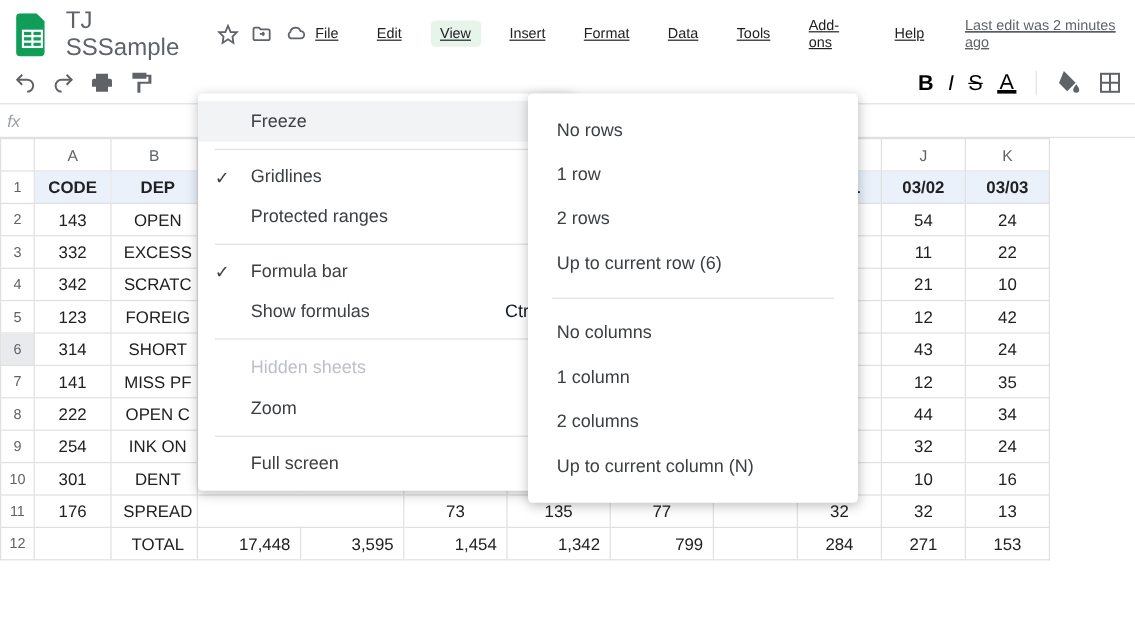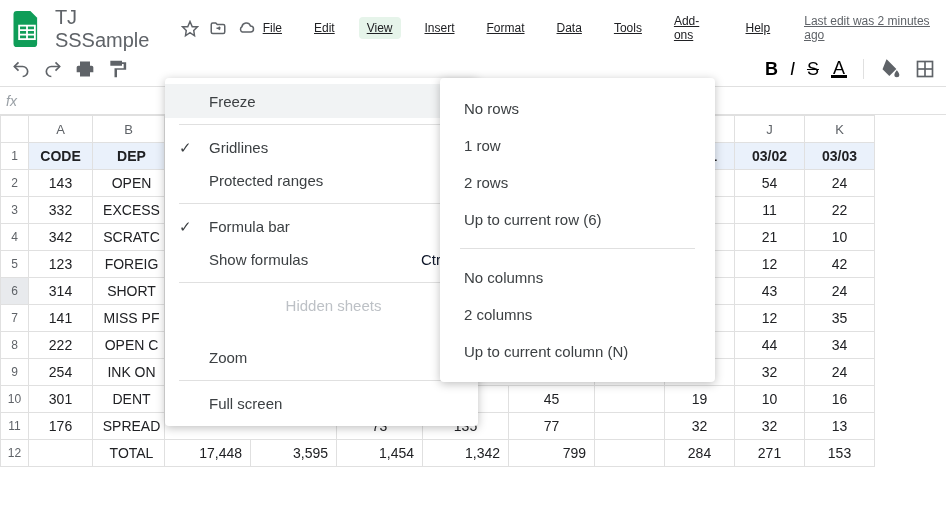--- a/index.html
+++ b/index.html
@@ -29,21 +29,21 @@
   .rowhdr { background:#fff; color:#5f6368; width:28px; font-weight:normal; font-size:12px;}
   .colhdr { background:#fff; color:#5f6368; font-weight:normal; height:24px; font-size:13px;}
   .hdrrow td { background:#eaf1fb; font-weight:bold;}
   .sel-row th.rowhdr { background:#e8eaed;}
   td.left { text-align:center; padding-left:6px;}
   td.right { text-align:right; padding-right:8px;}
   tr.total td { font-weight:normal;}
   .dropdown { position:absolute; background:#fff; border-radius:4px; box-shadow:0 2px 10px rgba(0,0,0,.25); padding:6px 0; z-index:10;}
   .dropdown .item { display:flex; align-items:center; padding:8px 20px 8px 44px; font-size:15px; color:#3c4043; position:relative; cursor:pointer; white-space:nowrap;}
   .dropdown .item.highlight { background:#f1f3f4;}
-  .dropdown .item.disabled { color:#bdc1c6;flex-direction:column;}
+  .dropdown .item.disabled { color:#bdc1c6;}
   .dropdown .sep { height:1px; background:#e0e0e0; margin:6px 14px;}
   .dropdown .check { position:absolute; left:14px; }
   .dropdown .arrow { margin-left:auto; padding-left:30px; color:#5f6368;}
   .dropdown .shortcut { margin-left:auto; padding-left:30px; color:#0f172a;}
   #view-menu { top:78px; left:165px; width:313px;}
   #freeze-menu { top:78px; left:440px; width:275px; padding:12px 0;}
   #freeze-menu .item { padding:10px 24px;}
   #freeze-menu .sep { margin:10px 20px;}
   .divider { width:1px; height:20px; background:#e0e0e0; margin:0 4px;}
 </style>
@@ -342,15 +342,16 @@
     </div>
 </div>
 
 <div id="freeze-menu" class="dropdown">
   <div class="item">No rows</div>
   <div class="item">1 row</div>
   <div class="item">2 rows</div>
   <div class="item">Up to current row (6)</div>
   <div class="sep"></div>
   <div class="item">No columns</div>
+  <div class="item">1 column</div>
   <div class="item">2 columns</div>
   <div class="item">Up to current column (N)</div>
 </div>
 
 </body></html>

